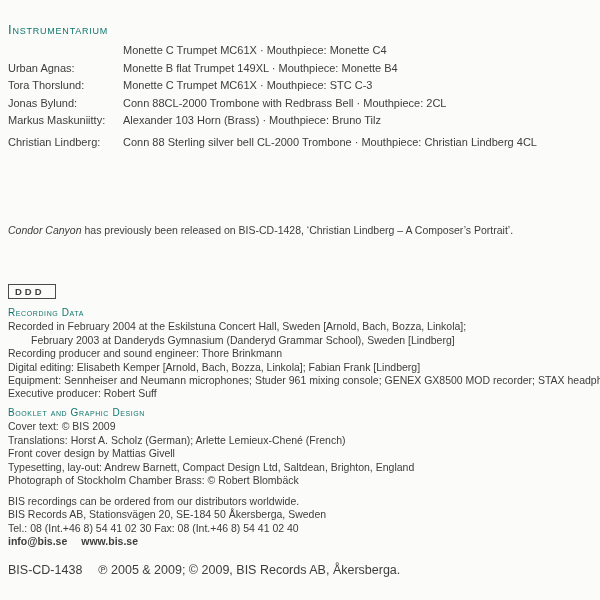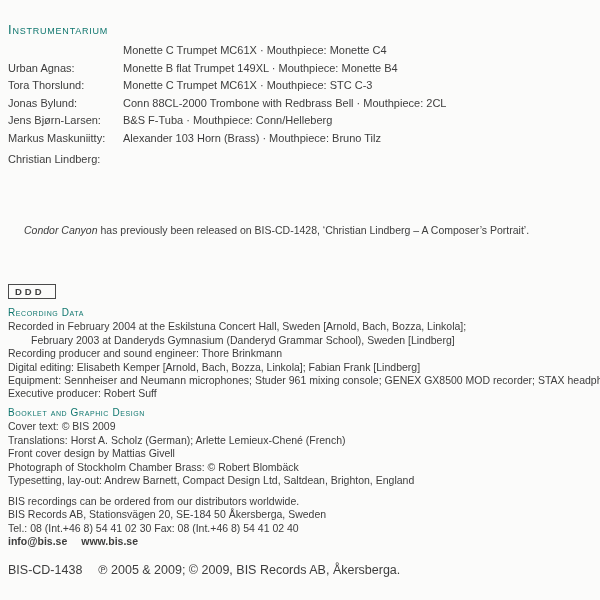--- a/index.html
+++ b/index.html
@@ -49,21 +49,21 @@
     width: 115px;
     flex: 0 0 115px;
     white-space: nowrap;
   }
   .instr-equipment { white-space: nowrap; }
   .instr-equipment div { white-space: nowrap; }
 
   
   .note {
     position: absolute;
-    left: 24px;
+    left: 8px;
     top: 224px;
     font-size: 10.5px;
     white-space: nowrap;
   }
   .note .italic { font-style: italic; }
 
   
   .ddd-badge {
     position: absolute;
     left: 8px;
@@ -129,32 +129,29 @@
     <div class="instr-row">
       <div class="instr-name">Tora Thorslund:</div>
       <div class="instr-equipment">Monette C Trumpet MC61X · Mouthpiece: STC C-3</div>
     </div>
 
     <div class="instr-row">
       <div class="instr-name">Jonas Bylund:</div>
       <div class="instr-equipment">Conn 88CL-2000 Trombone with Redbrass Bell · Mouthpiece: 2CL</div>
     </div>
 
-    <div class="instr-row">
-      <div class="instr-name">Jens Bjørn-Larsen:</div>
-      <div class="instr-equipment">B&amp;S F-Tuba · Mouthpiece: Conn/Helleberg</div>
-    </div>
 
     <div class="instr-row">
       <div class="instr-name">Markus Maskuniitty:</div>
       <div class="instr-equipment">Alexander 103 Horn (Brass) · Mouthpiece: Bruno Tilz</div>
     </div>
 
     <div class="instr-row gap-before">
       <div class="instr-name">Christian Lindberg:</div>
+      <div class="instr-equipment">Conn 88 Sterling silver bell CL-2000 Trombone · Mouthpiece: Christian Lindberg 4CL</div>
     </div>
 
   </div>
 
   <div class="note">
     <span class="italic">Condor Canyon</span><span> has previously been released on BIS-CD-1428, ‘Christian Lindberg – A Composer’s Portrait’.</span>
   </div>
 
   <div class="ddd-badge">DDD</div>
 
@@ -166,22 +163,22 @@
     <div>Digital editing: Elisabeth Kemper [Arnold, Bach, Bozza, Linkola]; Fabian Frank [Lindberg]</div>
     <div>Equipment: Sennheiser and Neumann microphones; Studer 961 mixing console; GENEX GX8500 MOD recorder; STAX headphones;</div>
     <div>Executive producer: Robert Suff</div>
   </div>
 
   <div class="section section-booklet">
     <div class="sc-heading">Booklet and Graphic Design</div>
     <div>Cover text: © BIS 2009</div>
     <div>Translations: Horst A. Scholz (German); Arlette Lemieux-Chené (French)</div>
     <div>Front cover design by Mattias Givell</div>
+    <div>Typesetting, lay-out: Andrew Barnett, Compact Design Ltd, Saltdean, Brighton, England</div>
     <div>Photograph of Stockholm Chamber Brass: © Robert Blombäck</div>
-    <div>Typesetting, lay-out: Andrew Barnett, Compact Design Ltd, Saltdean, Brighton, England</div>
   </div>
 
   <div class="section section-distribution">
     <div>BIS recordings can be ordered from our distributors worldwide.</div>
     <div>BIS Records AB, Stationsvägen 20, SE-184 50 Åkersberga, Sweden</div>
     <div>Tel.: 08 (Int.+46 8) 54 41 02 30    Fax: 08 (Int.+46 8) 54 41 02 40</div>
     <div class="contact-bold">
       <span>info@bis.se</span><span class="gap"></span><span>www.bis.se</span>
     </div>
   </div>

